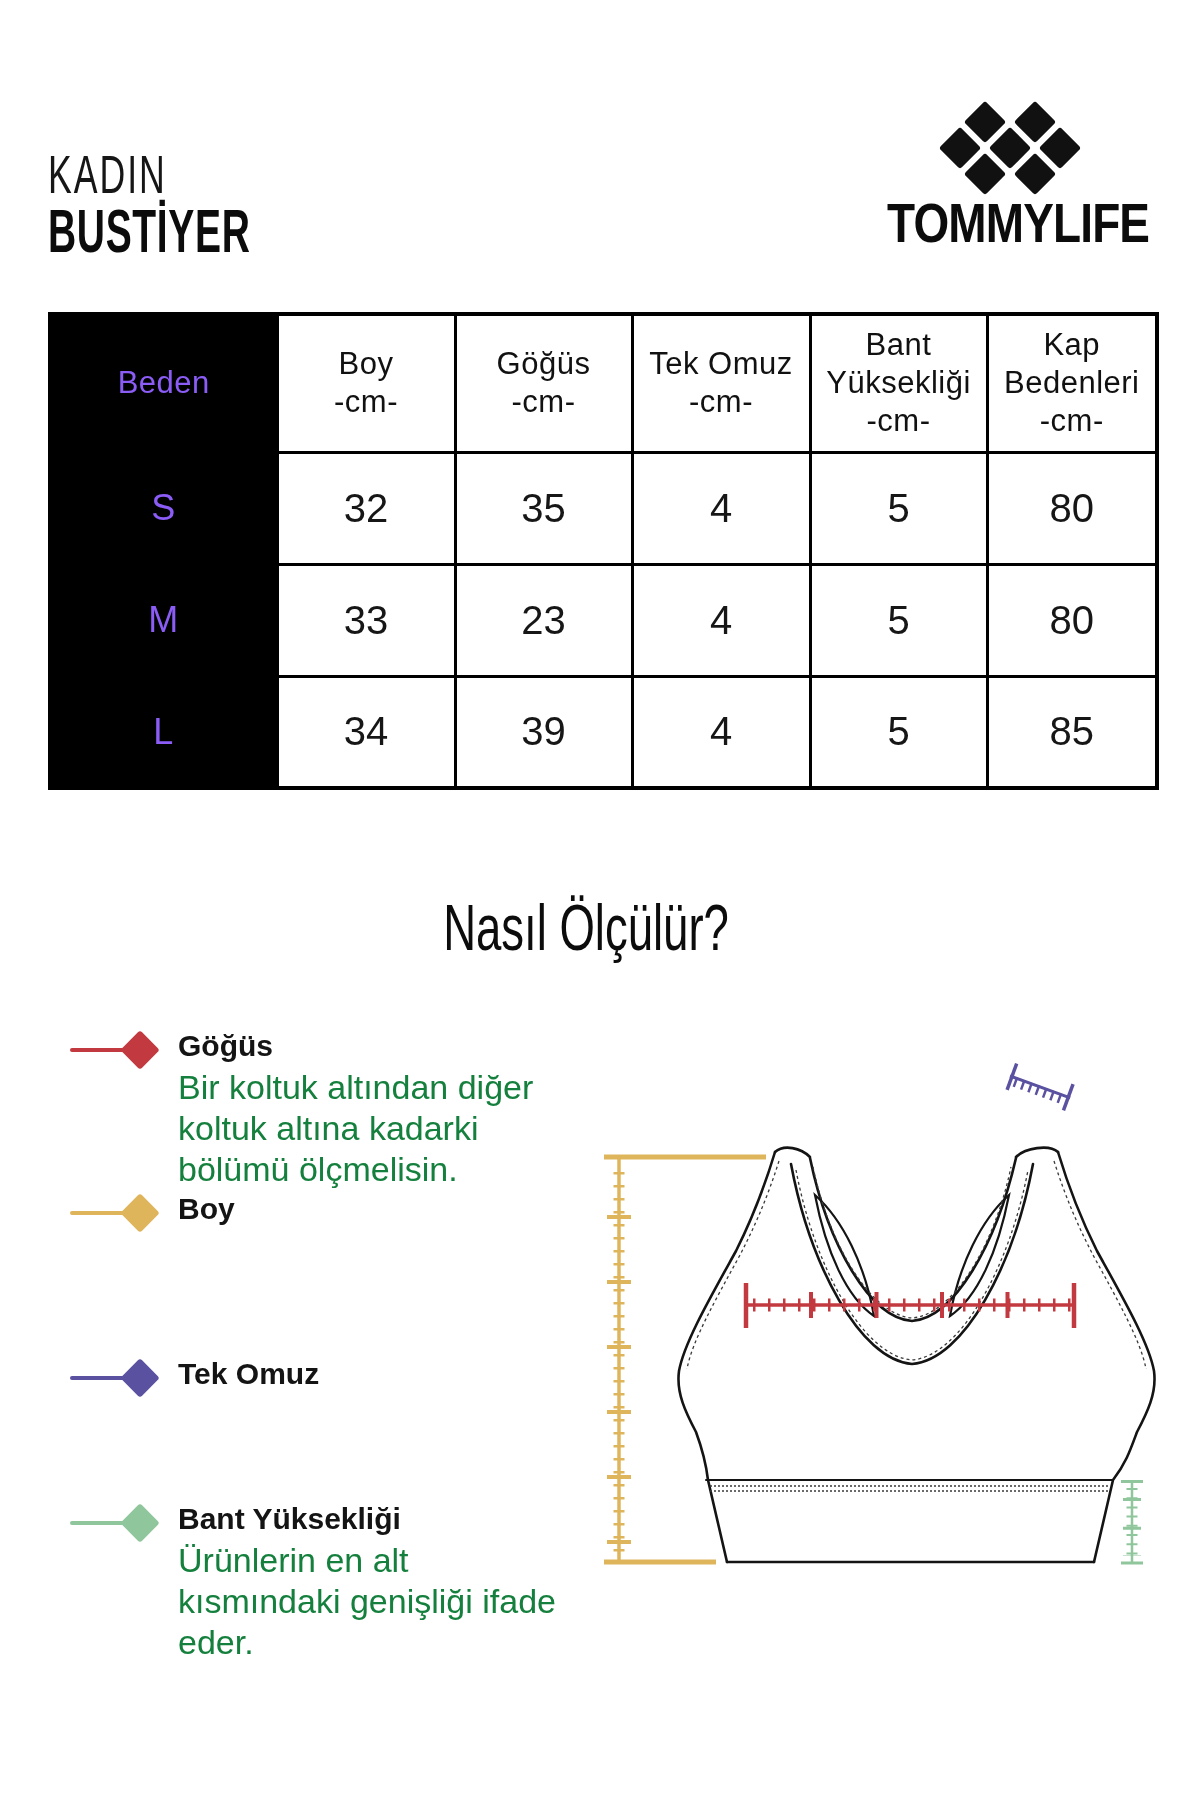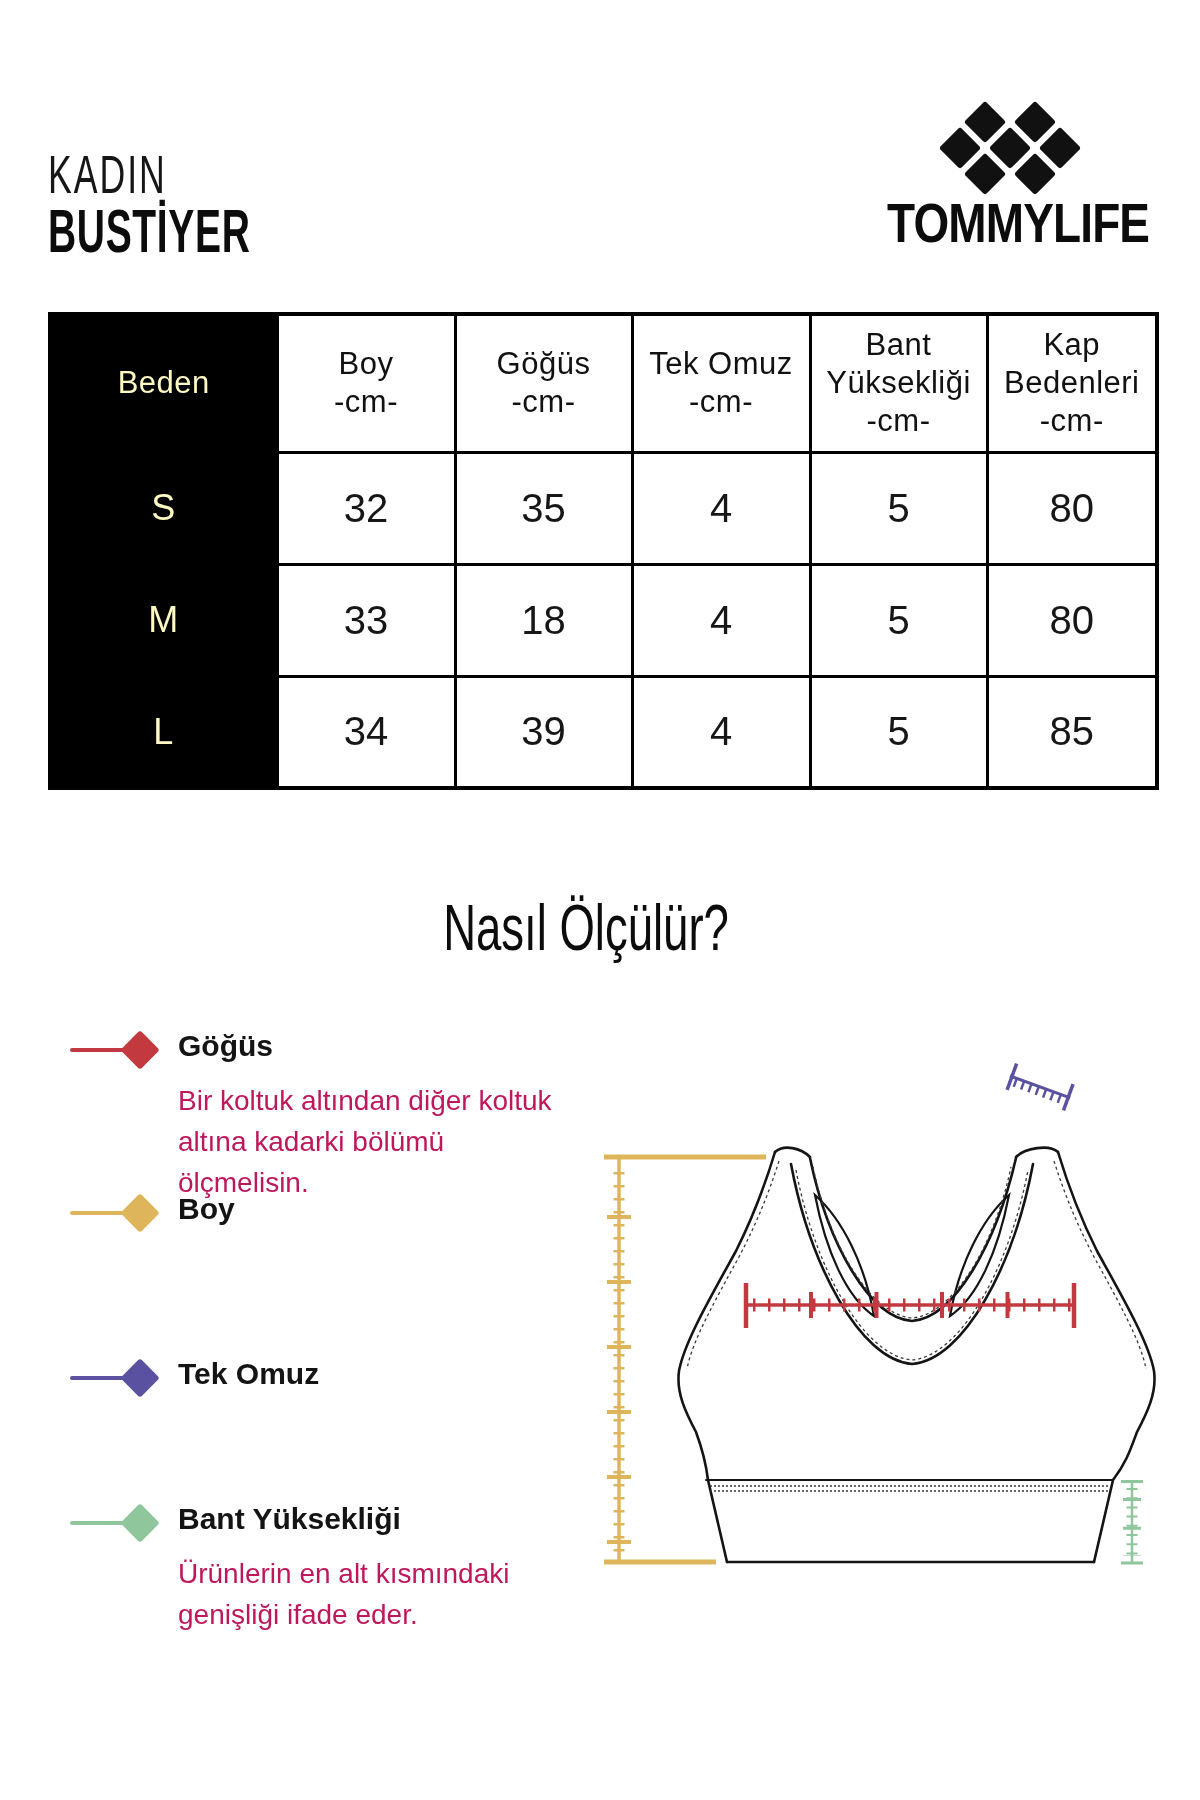--- a/index.html
+++ b/index.html
@@ -31,37 +31,37 @@
   }
   
   table.sizes {
     position:absolute; left:48px; top:312px; width:1107px; height:478px;
     border-collapse:collapse; table-layout:fixed; border:4px solid #000;
     text-align:center;
   }
   table.sizes th, table.sizes td { border:3px solid #000; vertical-align:middle; }
   table.sizes th { font-weight:400; font-size:31px; line-height:38px; letter-spacing:0.5px; }
   table.sizes td.val { font-size:40px; font-weight:300; color:#161616; }
-  .col-beden { background:#000; color:#fef9c3; border-color:#000 !important; }
+  .col-beden { background:#000; color:#8b5cf6; border-color:#000 !important; }
   th.col-beden { font-size:36px; font-weight:400; letter-spacing:1px; }
   td.col-beden { font-size:36px; font-weight:300; letter-spacing:1px; }
   
   .howto-title {
     position:absolute; top:890px; left:0; width:1172px; text-align:center;
     font-size:65px; font-weight:400; color:#0c0c0c;
     transform:scaleX(0.70); white-space:nowrap;
   }
   .legend-item { position:absolute; left:64px; width:530px; }
   .legend-item .mline { position:absolute; left:6px; top:20px; width:64px; height:4px; border-radius:2px; }
   .legend-item .mdiamond {
     position:absolute; left:62px; top:8px; width:28px; height:28px;
     transform:rotate(45deg); border-radius:3px;
   }
   .legend-item .ltitle { margin-left:114px; font-size:30px; font-weight:700; color:#141414; line-height:36px; }
-  .legend-item .ldesc  { margin-left:114px; margin-top:16px; font-size:28px; font-weight:400; color:#be185d; line-height:41px; }
+  .legend-item .ldesc  { margin-left:114px; margin-top:3px; font-size:34px; font-weight:400; color:#15803d; line-height:41px; }
   
   svg.diagram { position:absolute; left:560px; top:1060px; width:620px; height:560px; }
 </style>
 </head>
 <body>
 
 <div class="page">
 
   <div class="kadin">KADIN</div>
   <div class="bustiyer">BUSTİYER</div>
@@ -116,21 +116,21 @@
       <td class="col-beden">S</td>
       <td class="val">32</td>
       <td class="val">35</td>
       <td class="val">4</td>
       <td class="val">5</td>
       <td class="val">80</td>
     </tr>
     <tr style="height:95px">
       <td class="col-beden">M</td>
       <td class="val">33</td>
-      <td class="val">18</td>
+      <td class="val">23</td>
       <td class="val">4</td>
       <td class="val">5</td>
       <td class="val">80</td>
     </tr>
     <tr style="height:95px">
       <td class="col-beden">L</td>
       <td class="val">34</td>
       <td class="val">39</td>
       <td class="val">4</td>
       <td class="val">5</td>

